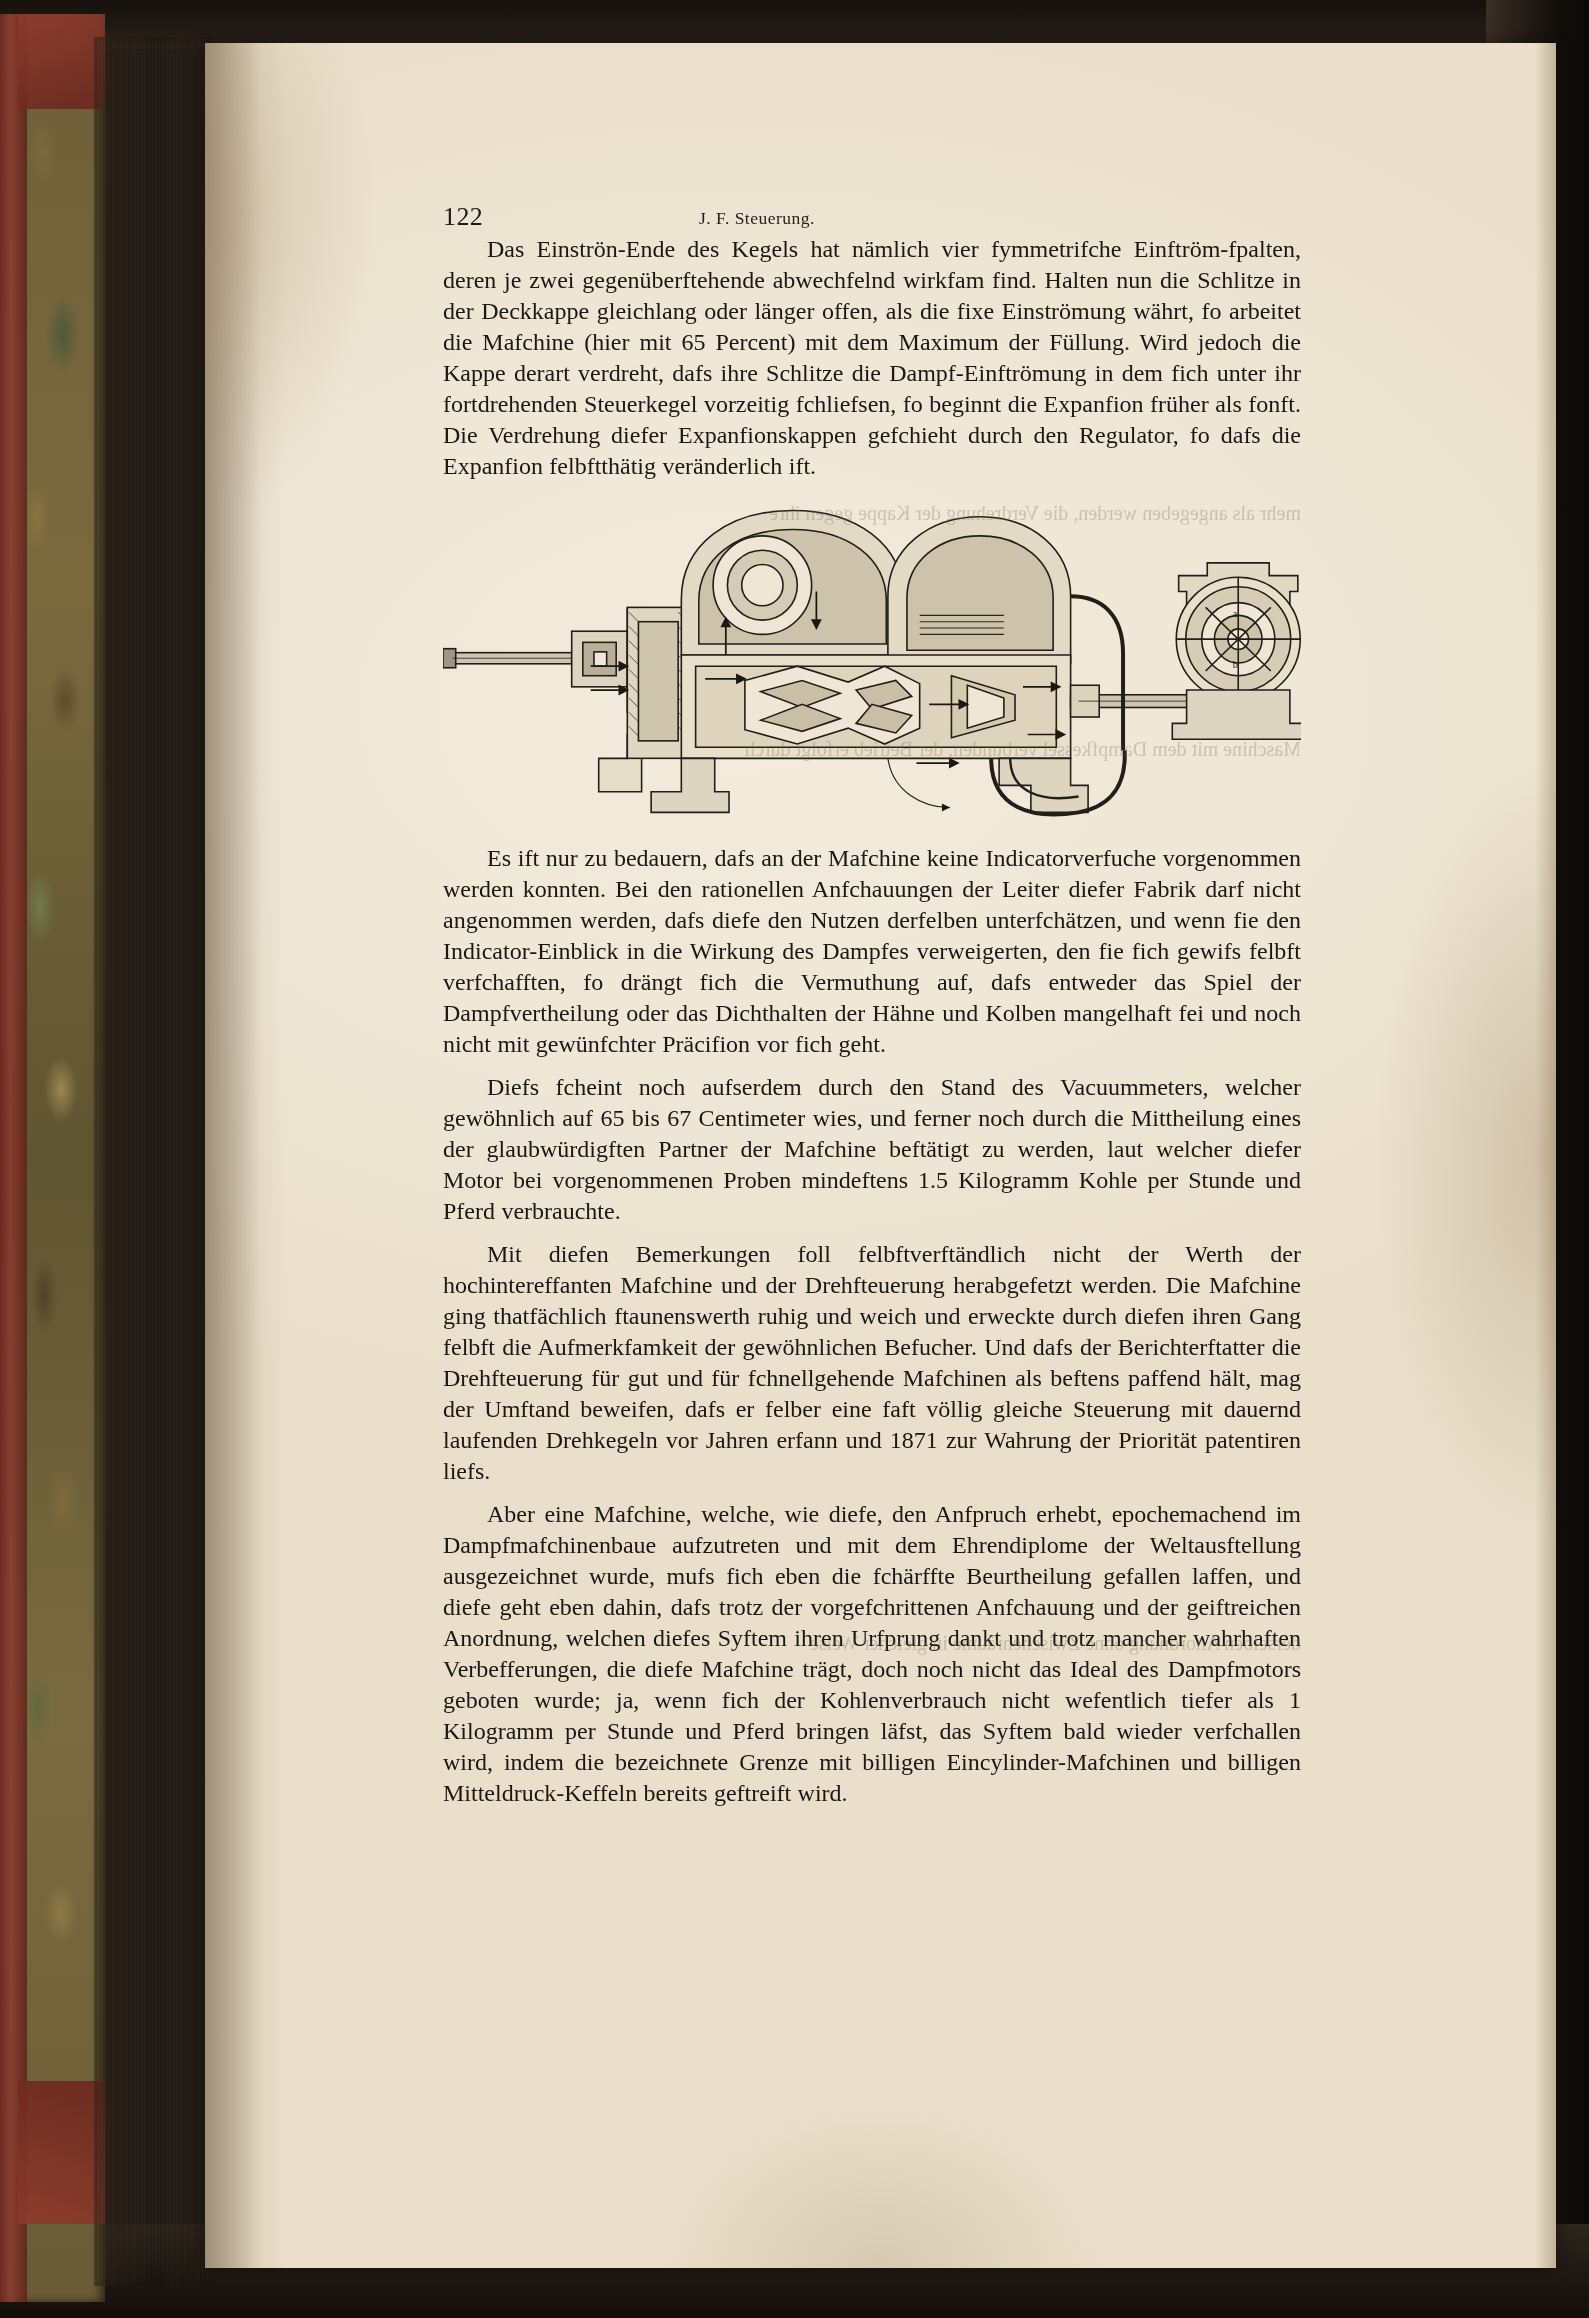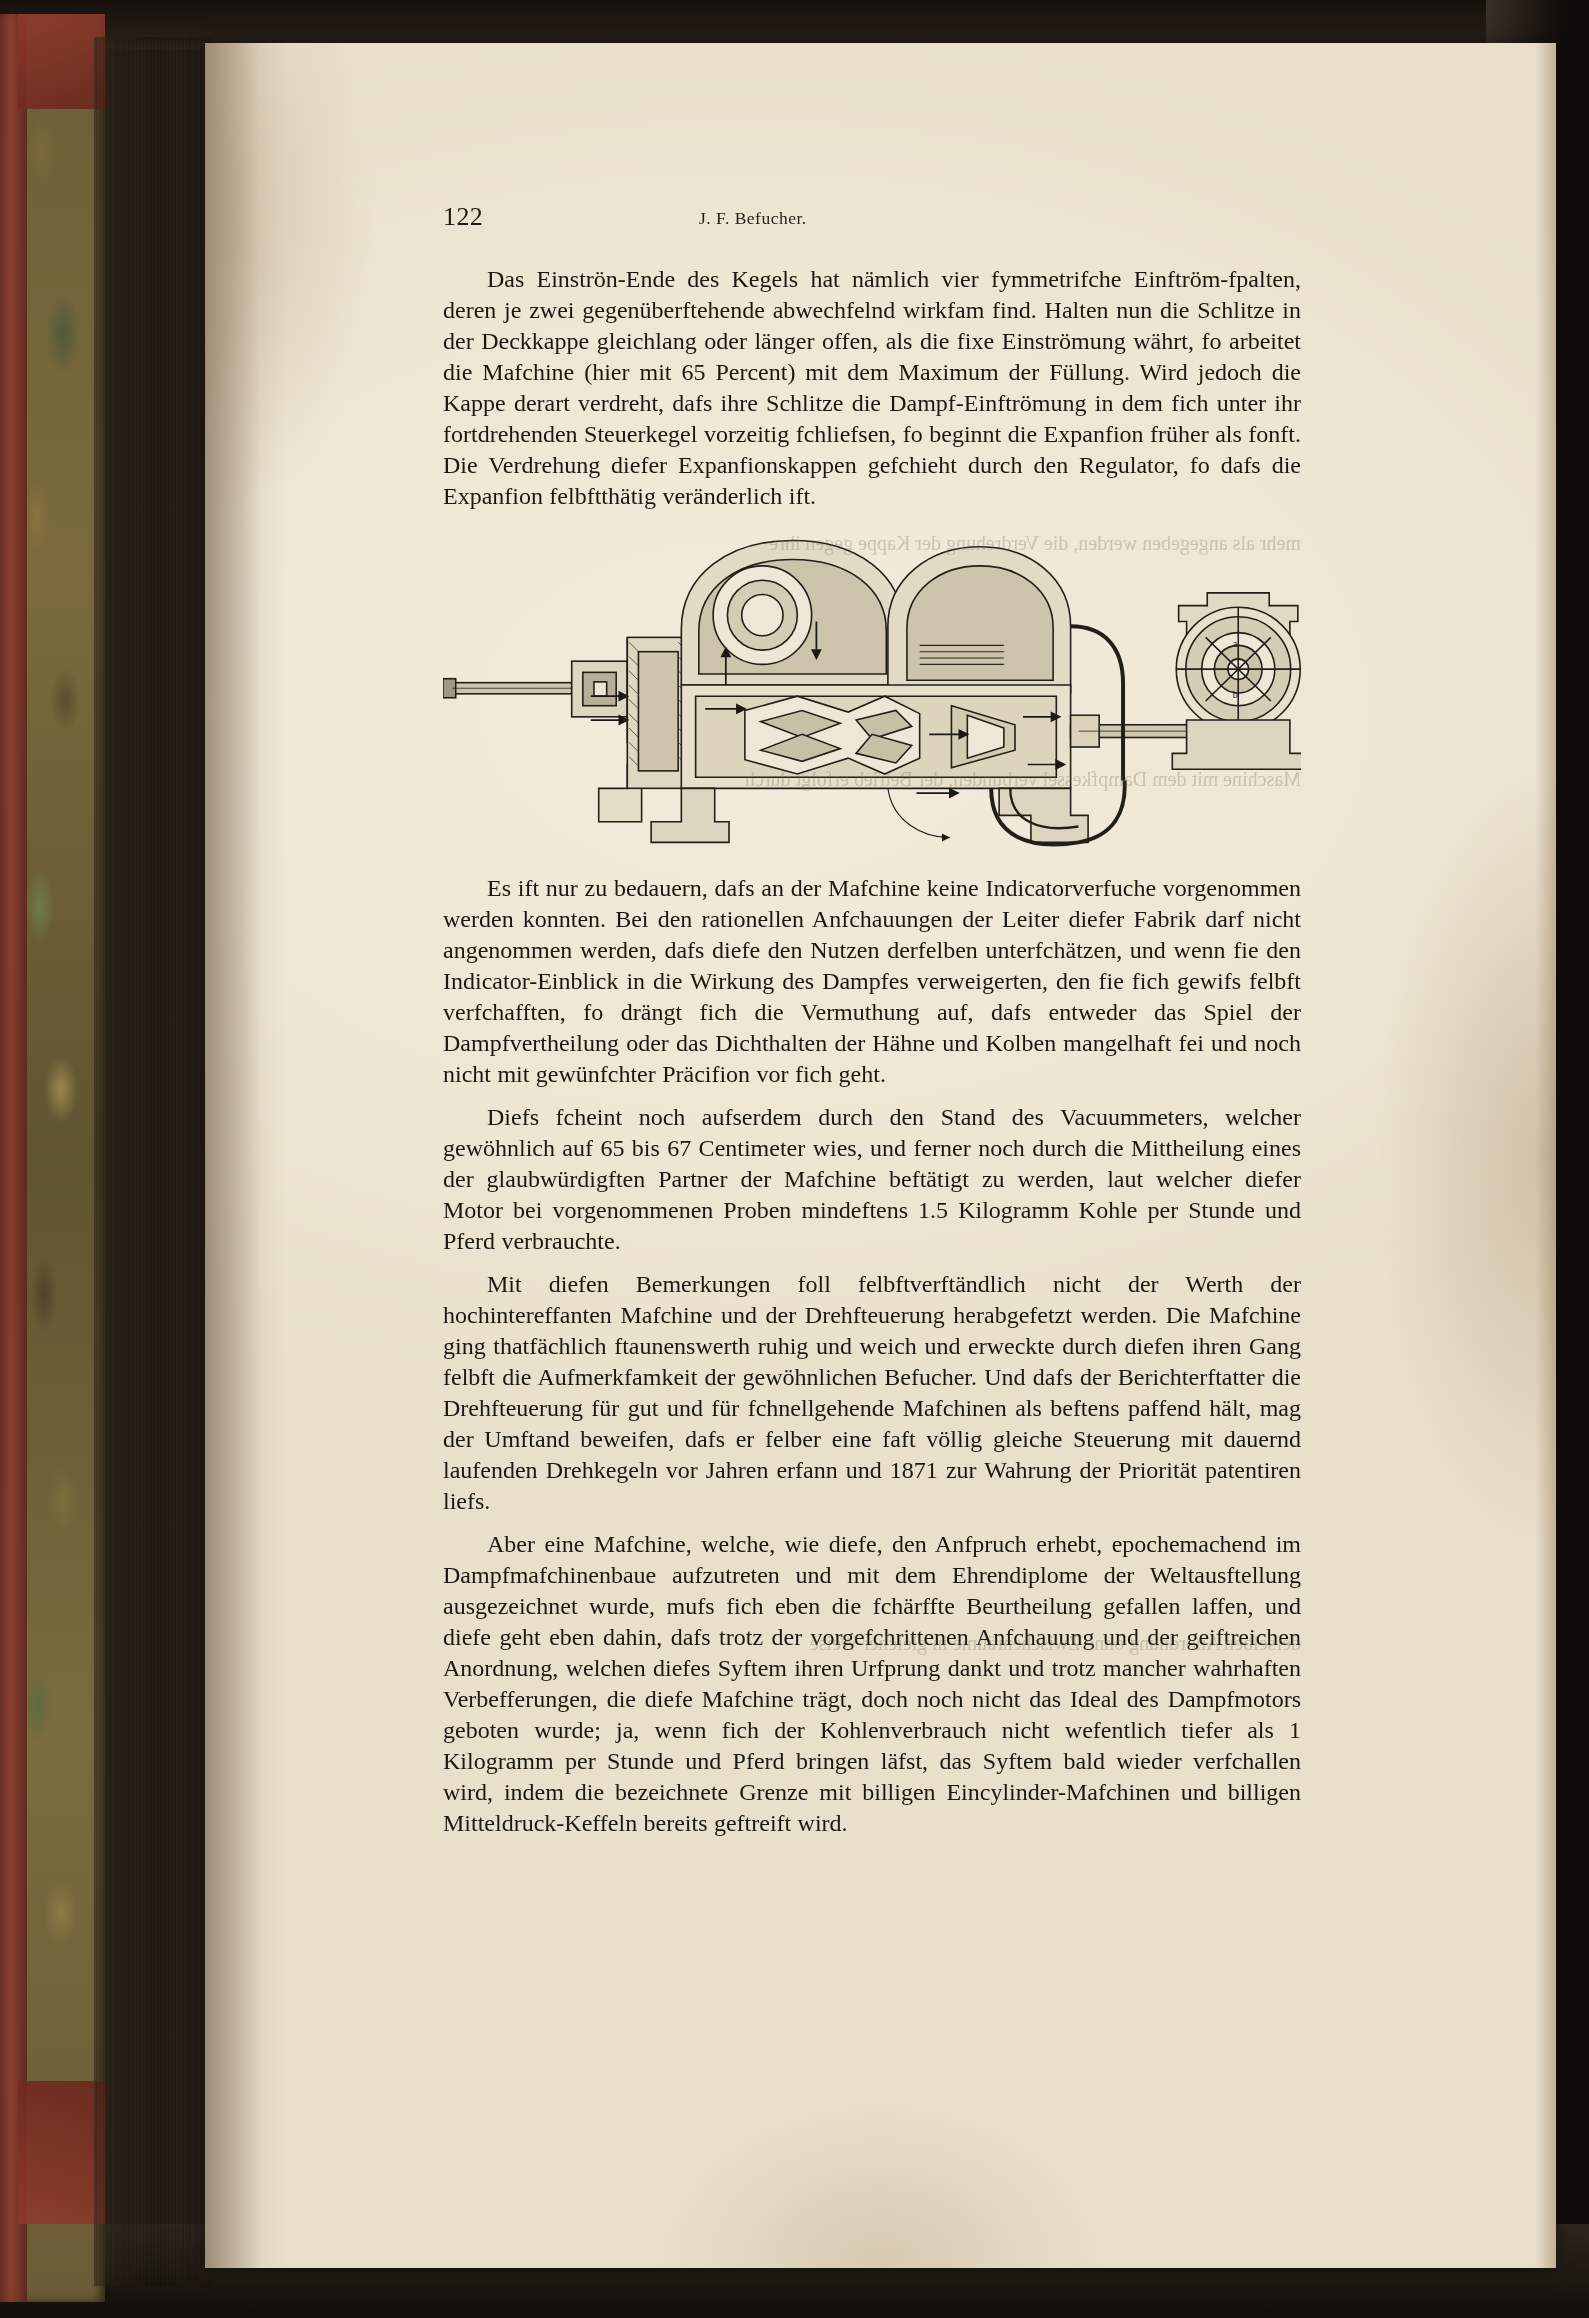--- a/index.html
+++ b/index.html
@@ -135,21 +135,20 @@
 
   
   .content {
     position: absolute;
     left: 238px; top: 159px;
     width: 858px;
   }
   .header-row {
     position: relative;
     height: 32px;
-    margin-bottom: 30px;
   }
   .folio {
     position: absolute;
     left: 0; top: 0;
     font-size: 26px;
     letter-spacing: 0.4px;
     color: #1d1a15;
     font-family: "Liberation Serif", serif;
   }
   .running-head {
@@ -221,21 +220,21 @@
 
   <div class="page">
     <div class="gutter-shadow"></div>
     <div class="page-right-edge"></div>
     <div class="page-tone"></div>
 
     <div class="content">
 
       <div class="header-row">
         <div class="folio">122</div>
-        <div class="running-head">J. F. Befucher.</div>
+        <div class="running-head">J. F. Steuerung.</div>
       </div>
 
       <p class="body">Das Einströn-Ende des Kegels hat nämlich vier fymmetrifche Einftröm-fpalten, deren je zwei gegenüberftehende abwechfelnd wirkfam find. Halten nun die Schlitze in der Deckkappe gleichlang oder länger offen, als die fixe Einströmung währt, fo arbeitet die Mafchine (hier mit 65 Percent) mit dem Maximum der Füllung. Wird jedoch die Kappe derart verdreht, dafs ihre Schlitze die Dampf-Einftrömung in dem fich unter ihr fortdrehenden Steuerkegel vorzeitig fchliefsen, fo beginnt die Expanfion früher als fonft. Die Verdrehung diefer Expanfionskappen gefchieht durch den Regulator, fo dafs die Expanfion felbftthätig veränderlich ift.</p>
 
       <div class="figure-wrap">
         <div class="ghost ghost-a">mehr als angegeben werden, die Verdrehung der Kappe gegen ihre</div>
 
         <svg class="figure-svg" width="858" height="334" viewBox="0 0 1080 420">
           <g fill="none" stroke="#221e18" stroke-width="2">
 

